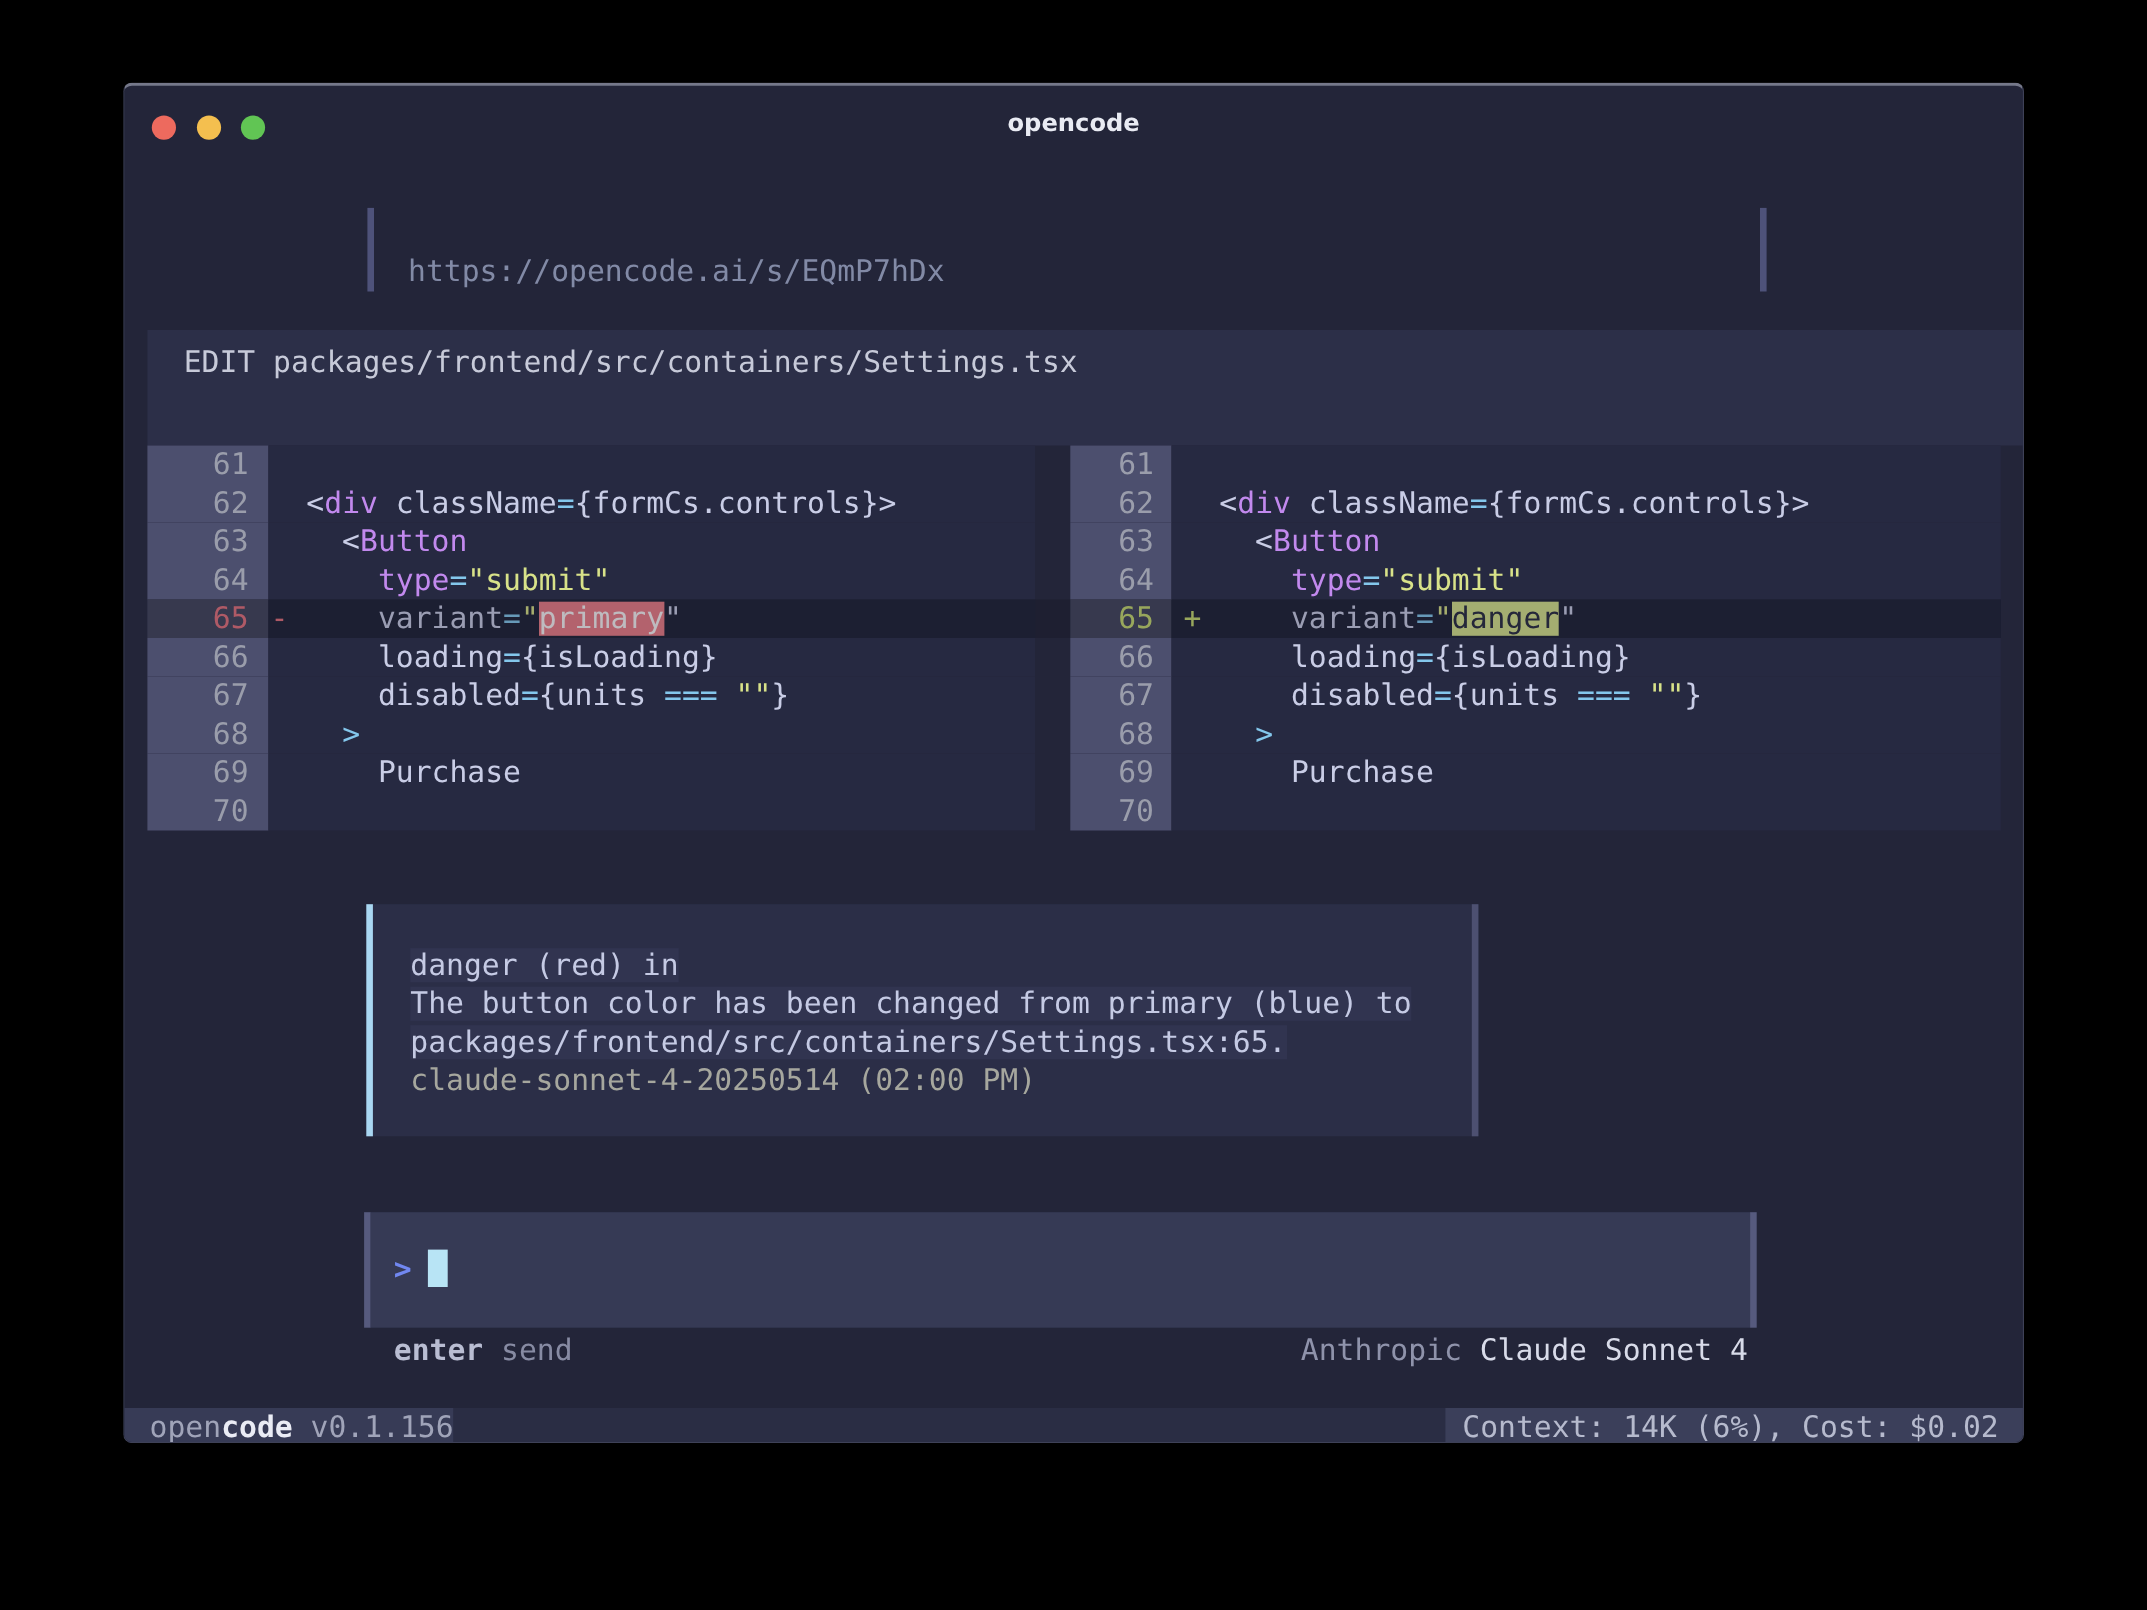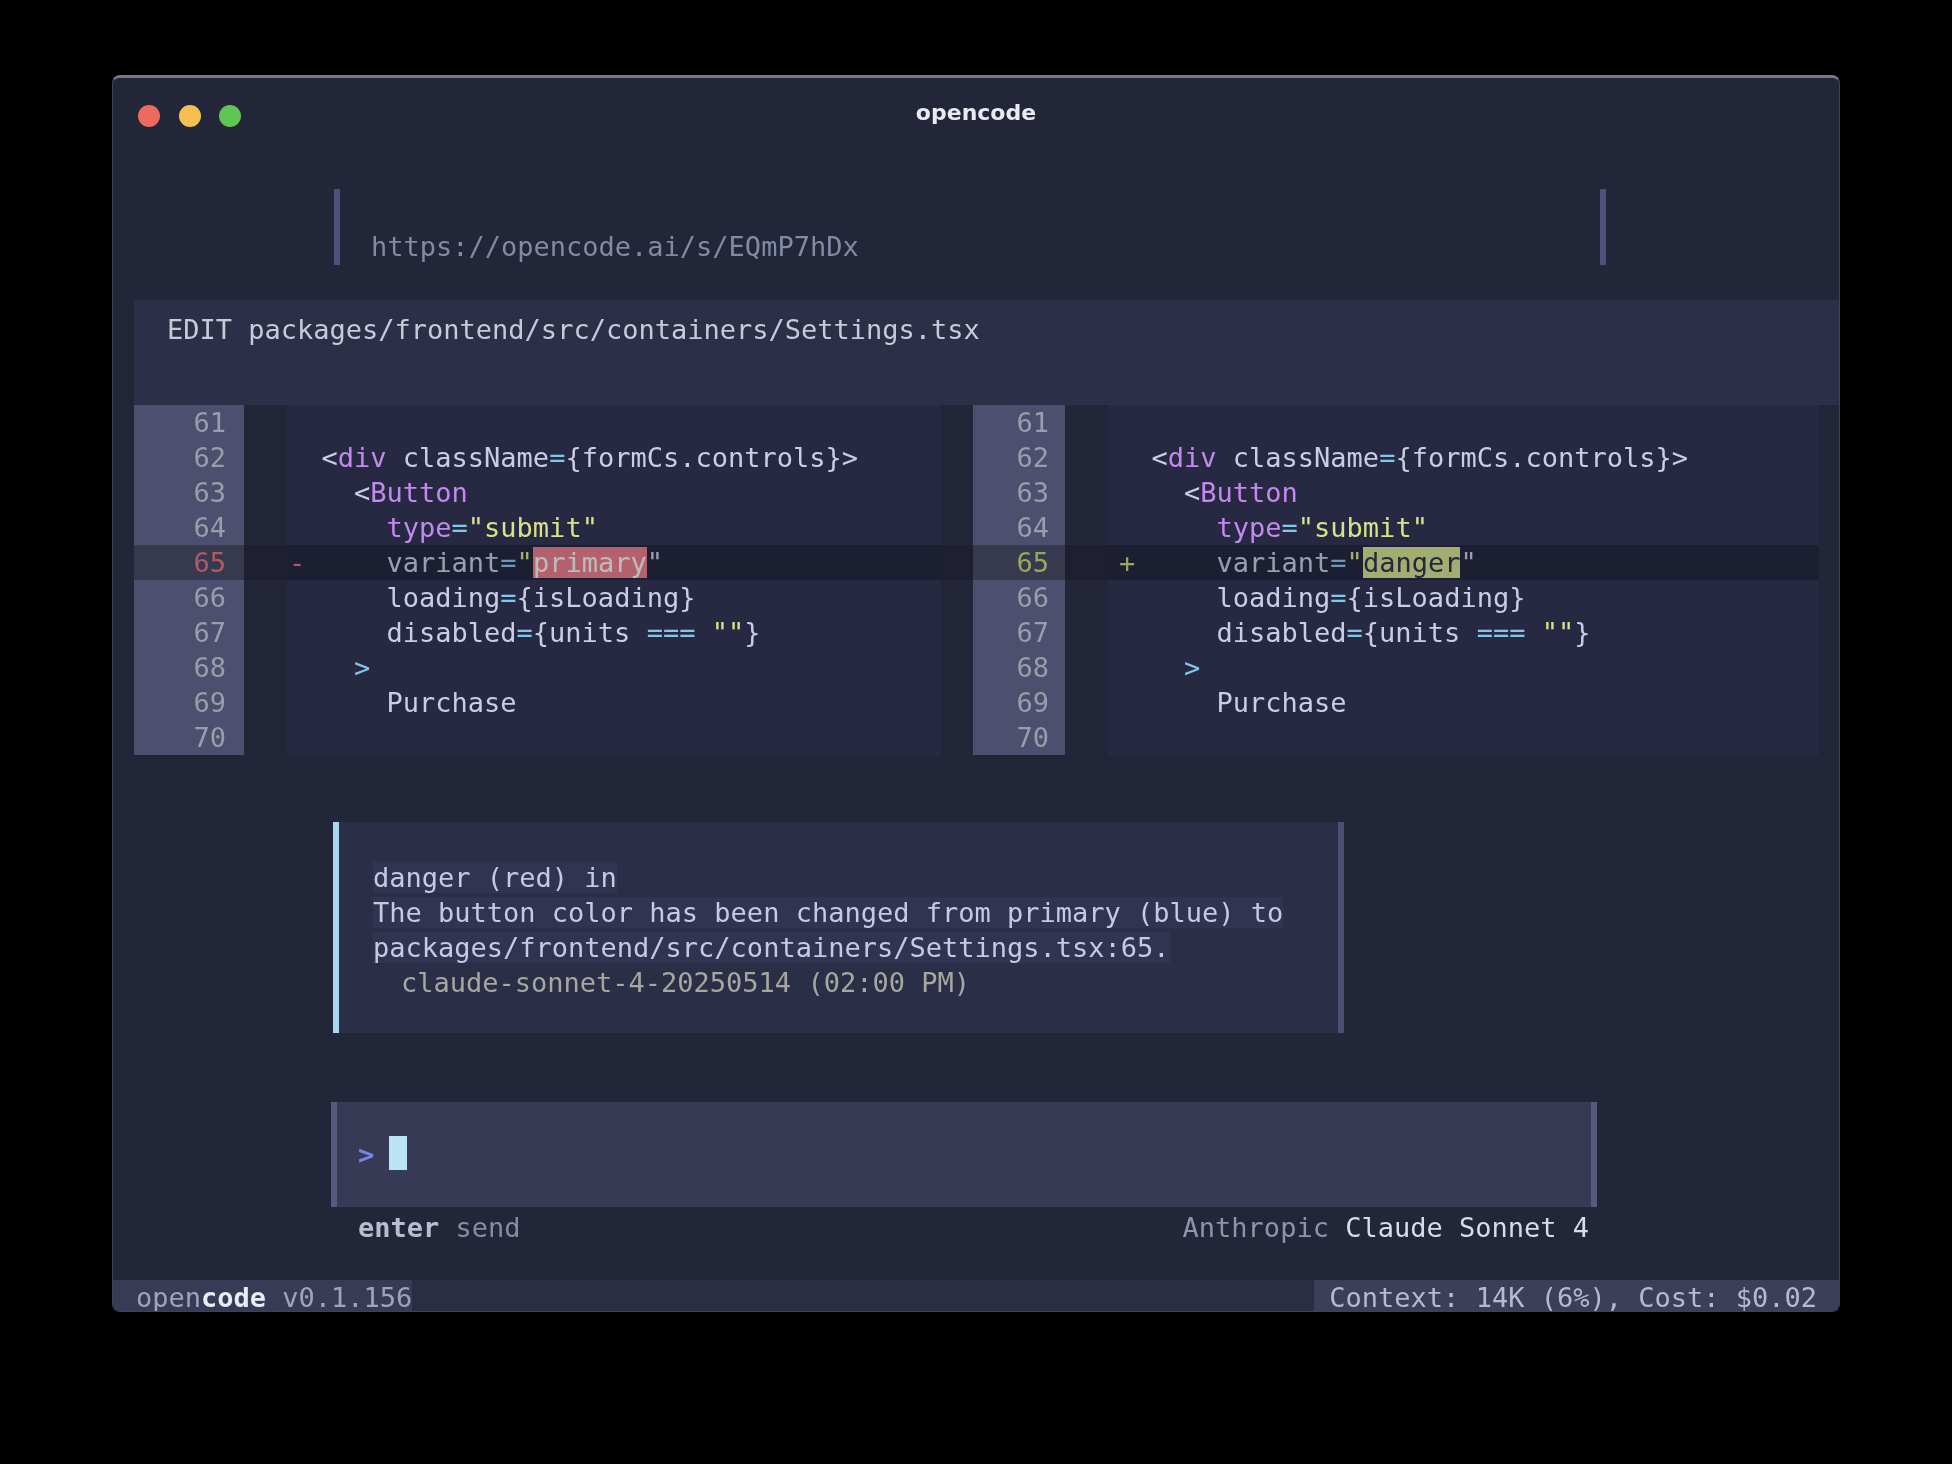--- a/index.html
+++ b/index.html
@@ -31,21 +31,21 @@
   .prompt-url { position:absolute; left:258px; top:151px; height:35px; line-height:35px;
     color:#828aa6; white-space:pre; }
 
   
   .edit-strip { position:absolute; left:21px; top:222px; width:1849px; height:105px; background:#2c2f48;text-align:right; }
   .edit-title { position:absolute; left:33px; top:12px; line-height:35px; color:#c7cad9; white-space:pre; }
 
   .pane { position:absolute; top:327px; }
   .pane-left  { left:21px;  width:807px; }
   .pane-right { left:860px; width:846px; }
-  .drow { display:flex; height:35px; line-height:35px; white-space:pre;gap:43px; }
+  .drow { display:flex; height:35px; line-height:35px; white-space:pre; }
   .num { flex:none; background:#4c4f6e; color:#9a9dab; text-align:right; }
   .pane-left  .num { width:110px; padding-right:18px; }
   .pane-right .num { width:92px;  padding-right:16px; }
   .code { flex:1 1 auto; background:#262941; }
   .pane-left  .code { padding-left:2px; }
   .pane-right .code { padding-left:11px; }
   .row-del .num  { background:#44475f; color:#e5737f; }
   .row-add .num  { background:#44475f; color:#c6da72; }
   .row-del .code, .row-add .code { background:#21243a; }
   .row-band { position:absolute; left:21px; top:467px; width:1685px; height:35px;
@@ -60,21 +60,21 @@
   .tok-dl { background:#ea7e88; color:#f8f4f6; }
   .tok-ad { background:#d6e28e; color:#2c2f45; }
 
   
   .msg { position:absolute; left:220px; top:744px; width:1011px; height:211px; background:#2b2e47; }
   .msg-bar-left  { position:absolute; left:0; top:0; width:6px; height:211px; background:#a9d7f2; }
   .msg-bar-right { position:absolute; right:0; top:0; width:6px; height:211px; background:#4d5071; }
   .msg-content { position:absolute; left:40px; top:38px; }
   .msg-line { height:35px; line-height:35px; white-space:pre; color:#c5cae4; }
   .msg-line .hl { background:#313450; }
-  .msg-meta { height:35px; line-height:35px; white-space:pre; color:#a6a79e;margin-left:28px; }
+  .msg-meta { height:35px; line-height:35px; white-space:pre; color:#a6a79e; }
 
   
   .input-block { position:absolute; left:218px; top:1024px; width:1266px; height:105px; }
   .in-bar { position:absolute; top:0; width:6px; height:105px; background:#565a7e; }
   .in-bar-l { left:0; } .in-bar-r { right:0; }
   .in-box { position:absolute; left:6px; top:0; width:1254px; height:105px; background:#363a55; }
   .in-prompt { position:absolute; left:21px; top:34px; height:36px; line-height:36px; color:#7187f0; font-weight:bold; }
   .cursor { display:inline-block; width:18px; height:34px; background:#b8e4f5; vertical-align:text-bottom; margin-left:15px; }
 
   

